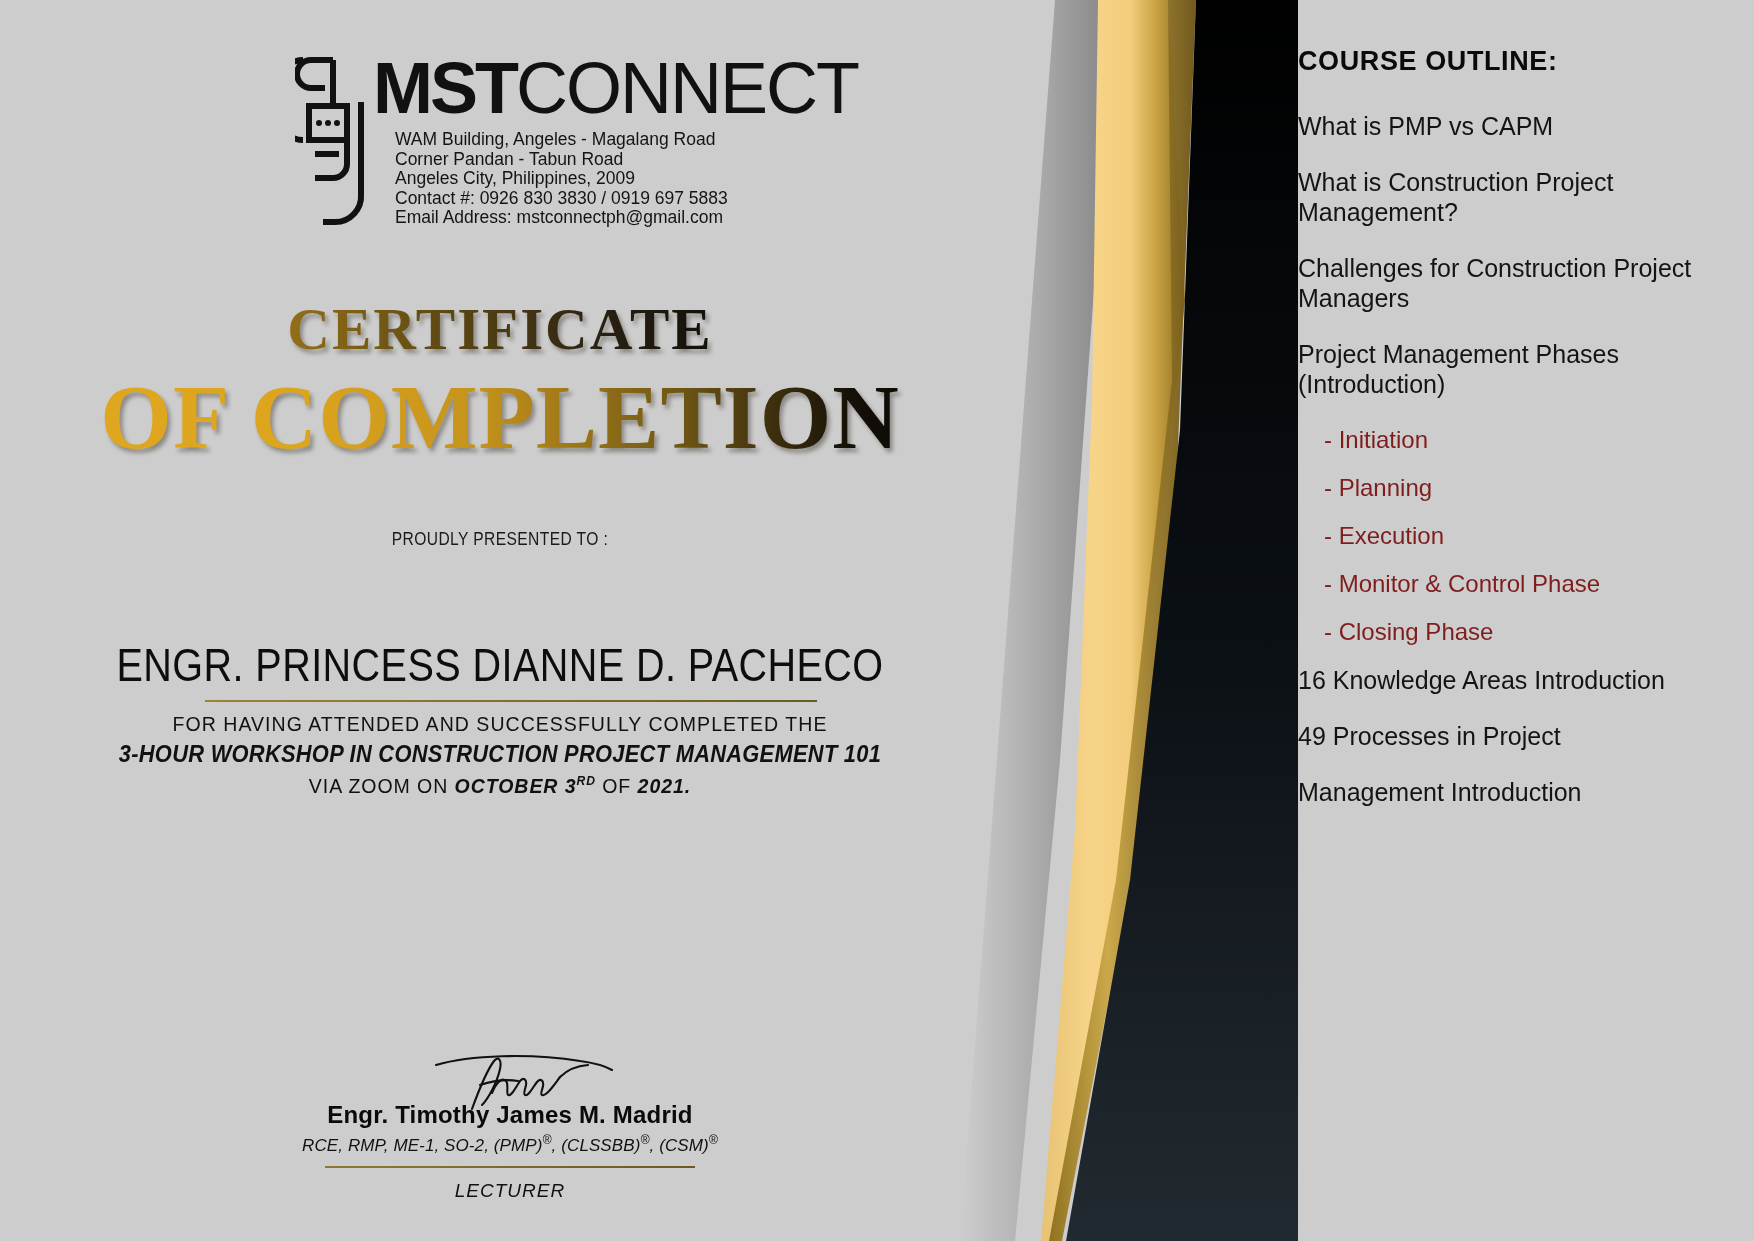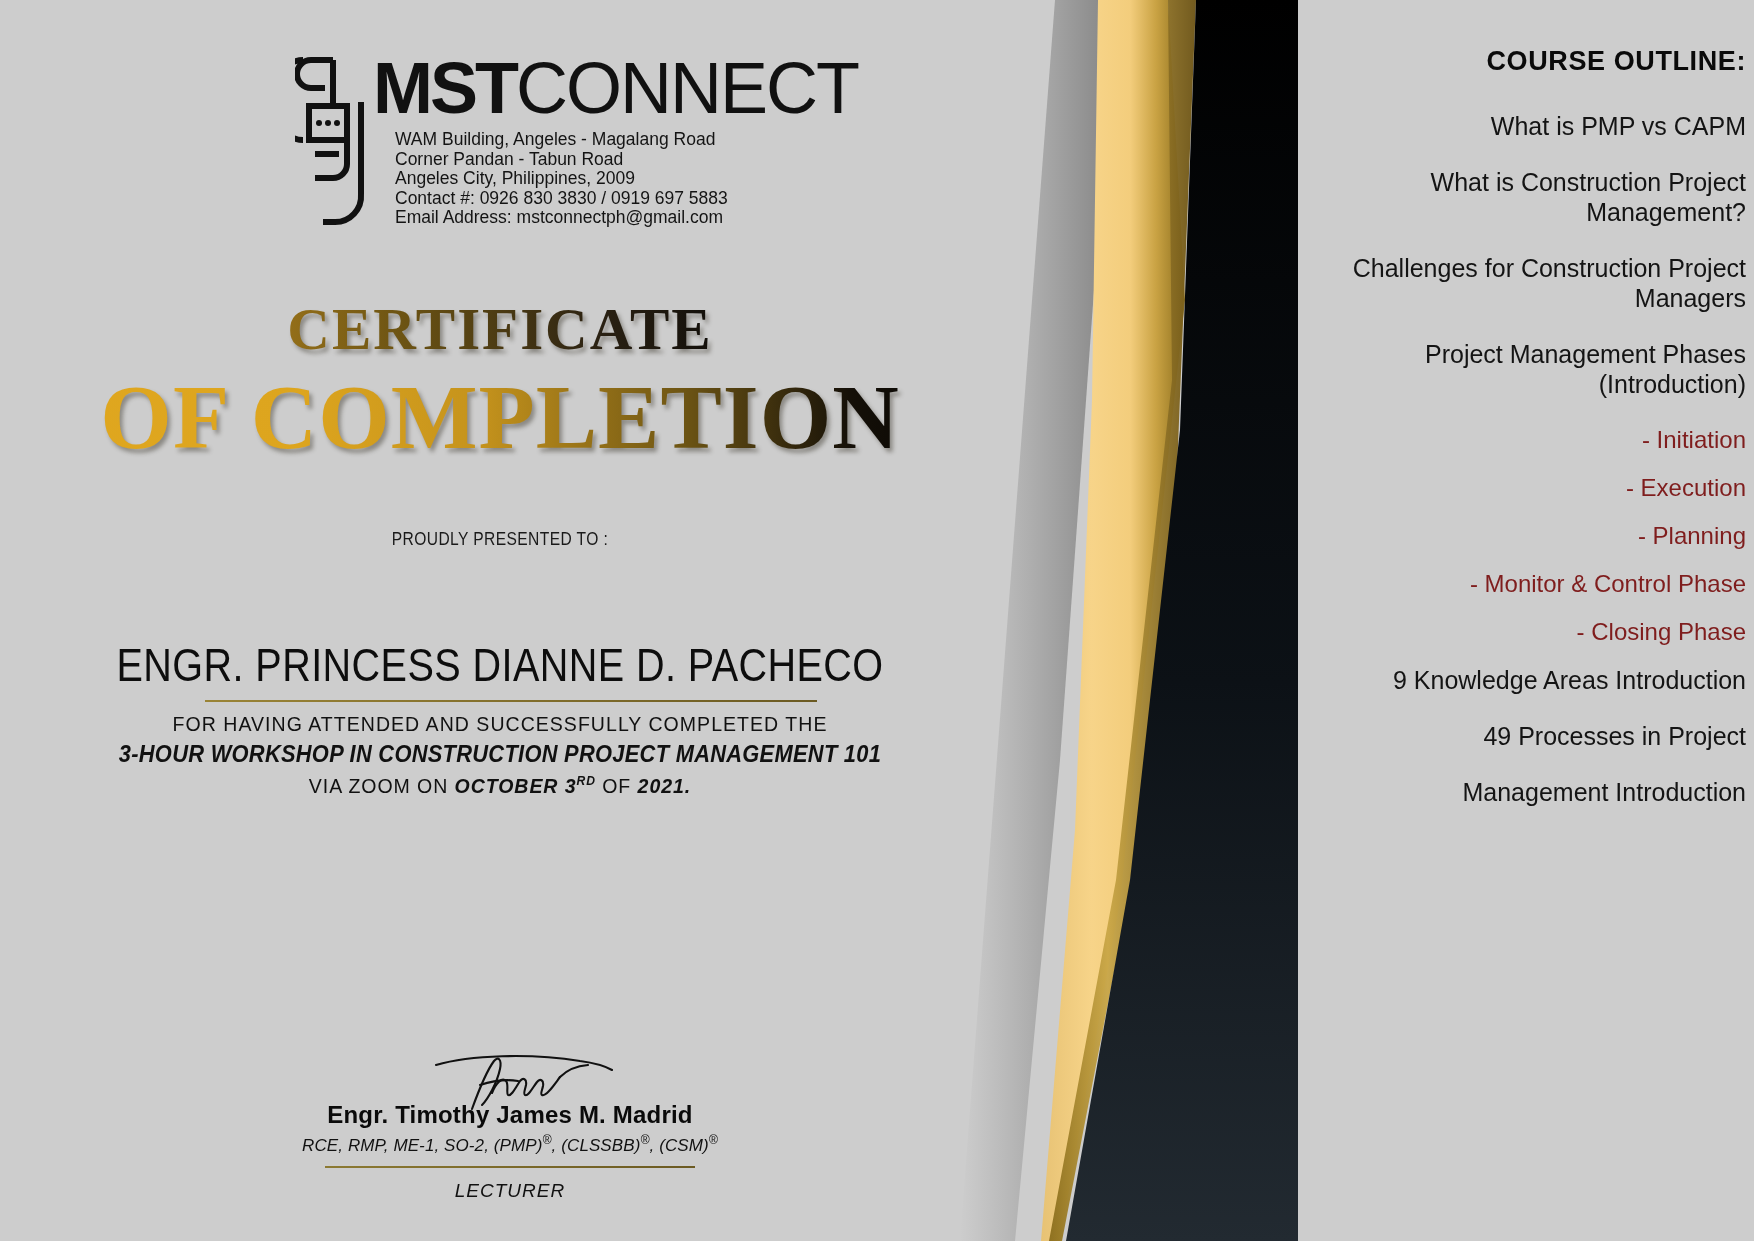--- a/index.html
+++ b/index.html
@@ -61,21 +61,21 @@
   .sig-block{position:absolute;left:280px;top:1055px;width:460px;text-align:center;}
   .sig-svg{position:absolute;left:150px;top:-8px;}
   .sig-name{position:relative;font-size:24px;font-weight:bold;color:#0a0a0a;letter-spacing:.2px;margin-top:46px;}
   .sig-creds{font-size:17px;font-style:italic;color:#111;margin-top:4px;letter-spacing:.1px;}
   .sig-creds sup{font-size:.72em;vertical-align:super;}
   .sig-rule{width:370px;height:2px;margin:10px auto 0;
     background:linear-gradient(90deg,#8c7a33,#6b5a22);}
   .sig-role{font-size:19px;font-style:italic;color:#111;margin-top:12px;letter-spacing:1px;}
 
   
-  .outline{position:absolute;left:1298px;top:0;width:456px;height:1241px;padding:46px 8px 0 0;box-sizing:border-box;text-align:right;}
+  .outline{position:absolute;left:1298px;top:0;width:456px;height:1241px;padding:46px 8px 0 0;box-sizing:border-box;}
   .outline h2{margin:0 0 34px 0;font-size:27px;font-weight:bold;color:#0a0a0a;letter-spacing:.6px;}
   .o-item{font-size:25px;line-height:30px;color:#141414;margin-bottom:26px;font-weight:400;}
   .o-sub{font-size:24px;line-height:30px;color:#7f1d1d;margin-bottom:18px;padding-left:26px;font-weight:400;}
 </style>
 </head>
 <body>
 
 <div class="page">
 
   <svg class="divider" viewBox="0 0 1754 1241" preserveAspectRatio="none">
@@ -177,23 +177,23 @@
   </div>
 
   <div class="outline">
     <h2>COURSE OUTLINE:</h2>
     <div id="outline-list">
         <div class="o-item">What is PMP vs CAPM</div>
         <div class="o-item">What is Construction Project Management?</div>
         <div class="o-item">Challenges for Construction Project Managers</div>
         <div class="o-item">Project Management Phases (Introduction)</div>
         <div class="o-sub">- Initiation</div>
+        <div class="o-sub">- Planning</div>
         <div class="o-sub">- Execution</div>
-        <div class="o-sub">- Planning</div>
         <div class="o-sub">- Monitor &amp; Control Phase</div>
         <div class="o-sub">- Closing Phase</div>
-        <div class="o-item">9 Knowledge Areas Introduction</div>
+        <div class="o-item">16 Knowledge Areas Introduction</div>
         <div class="o-item">49 Processes in Project</div>
         <div class="o-item">Management Introduction</div>
       </div>
   </div>
 
 </div>
 
 </body></html>

